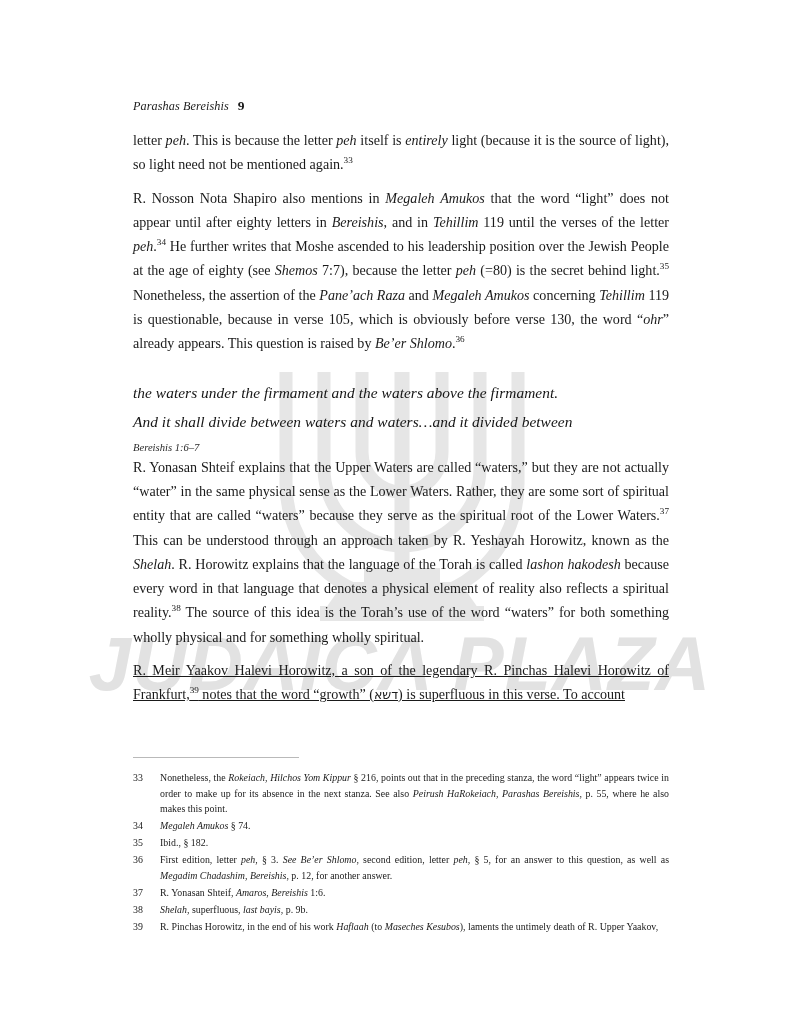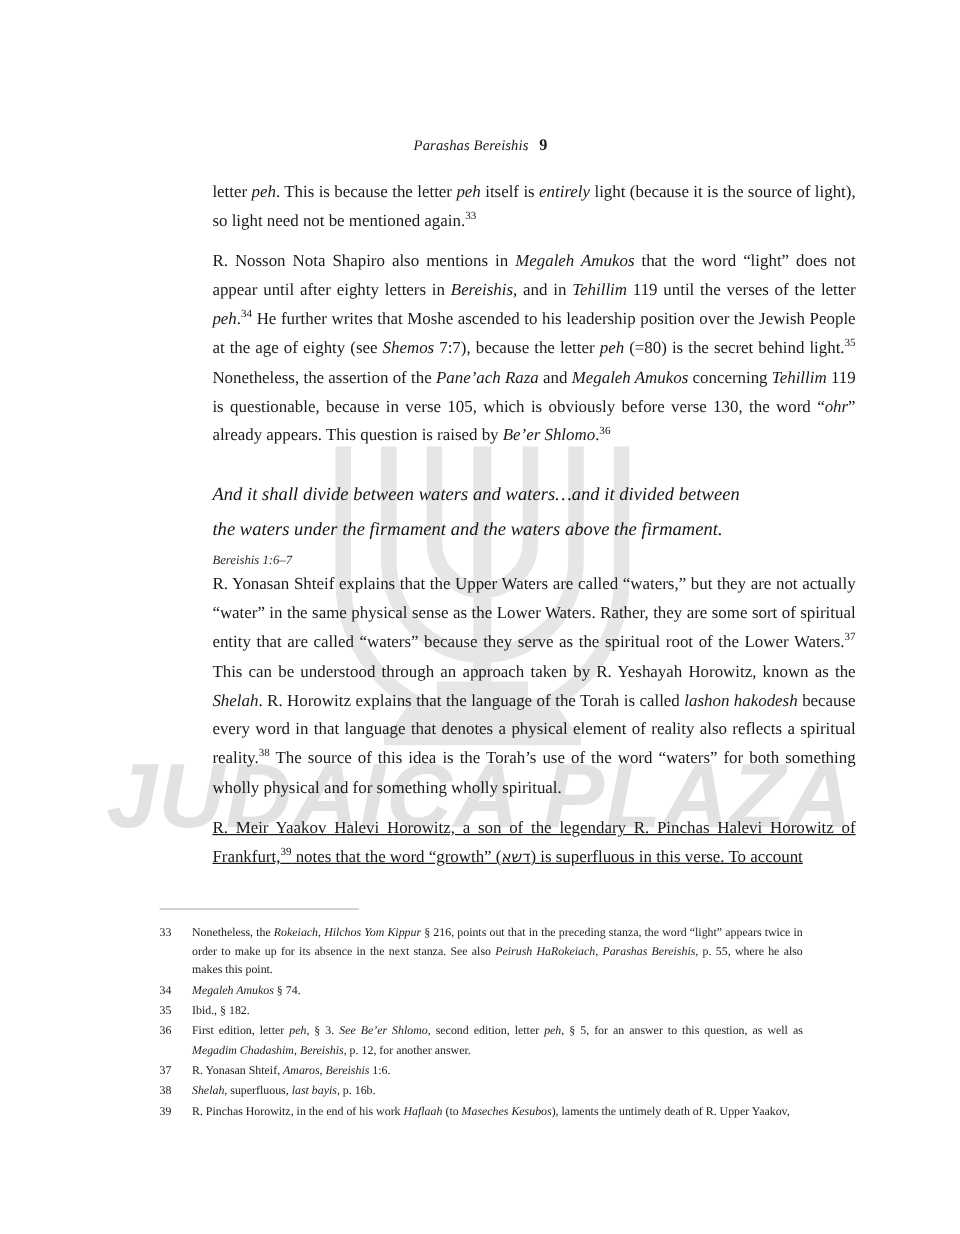--- a/index.html
+++ b/index.html
@@ -57,41 +57,40 @@
 
   
   .content {
     position: relative;
     z-index: 2;
   }
 
   .running-head {
     position: absolute;
     left: 133px;
-    top: 113px;
+    top: 98px;
     width: 535px;
-    text-align: center;
+    text-align: left;
     font-style: italic;
     font-size: 12.2px;
     letter-spacing: 0.1px;
     color: #1a1a1a;
   }
   .running-head .folio {
     font-style: normal;
     font-weight: bold;
     font-size: 13.5px;
     margin-left: 9px;
   }
 
   .body-col {
     position: absolute;
     left: 133px;
-    top: 148px;
+    top: 128px;
     width: 536px;
-    margin-left: 44px;
   }
 
   p.body {
     margin: 0 0 9px 0;
     font-size: 14.1px;
     line-height: 24.3px;
     text-align: justify;
     text-justify: inter-word;
     letter-spacing: -0.01px;
   }
@@ -201,22 +200,22 @@
       <span>Parashas Bereishis</span><span class="folio">9</span>
     </div>
 
     <div class="body-col">
 
       <p class="body"><span>letter </span><i>peh</i><span>. This is because the letter </span><i>peh</i><span> itself is </span><i>entirely</i><span> light (because it is the source of light), so light need not be mentioned again.</span><sup class="fn">33</sup></p>
 
       <p class="body"><span>R. Nosson Nota Shapiro also mentions in </span><i>Megaleh Amukos</i><span> that the word “light” does not appear until after eighty letters in </span><i>Bereishis</i><span>, and in </span><i>Tehillim</i><span> 119 until the verses of the letter </span><i>peh</i><span>.</span><sup class="fn">34</sup><span> He further writes that Moshe ascended to his leadership position over the Jewish People at the age of eighty (see </span><i>Shemos</i><span> 7:7), because the letter </span><i>peh</i><span> (=80) is the secret behind light.</span><sup class="fn">35</sup><span> Nonetheless, the assertion of the </span><i>Pane’ach Raza</i><span> and </span><i>Megaleh Amukos</i><span> concerning </span><i>Tehillim</i><span> 119 is questionable, because in verse 105, which is obviously before verse 130, the word “</span><i>ohr</i><span>” already appears. This question is raised by </span><i>Be’er Shlomo</i><span>.</span><sup class="fn">36</sup></p>
 
       <div class="verse-block">
+        <p class="verse">the waters under the firmament and the waters above the firmament.</p>
         <p class="verse">And it shall divide between waters and waters…and it divided between</p>
-        <p class="verse">the waters under the firmament and the waters above the firmament.</p>
         <p class="verse-ref">Bereishis 1:6–7</p>
       </div>
 
       <p class="body after-verse"><span>R. Yonasan Shteif explains that the Upper Waters are called “waters,” but they are not actually “water” in the same physical sense as the Lower Waters. Rather, they are some sort of spiritual entity that are called “waters” because they serve as the spiritual root of the Lower Waters.</span><sup class="fn">37</sup><span> This can be understood through an approach taken by R. Yeshayah Horowitz, known as the </span><i>Shelah</i><span>. R. Horowitz explains that the language of the Torah is called </span><i>lashon hakodesh</i><span> because every word in that language that denotes a physical element of reality also reflects a spiritual reality.</span><sup class="fn">38</sup><span> The source of this idea is the Torah’s use of the word “waters” for both something wholly physical and for something wholly spiritual.</span></p>
 
 
       <p class="body after-verse tight"><span>R. Meir Yaakov Halevi Horowitz, a son of the legendary R. Pinchas Halevi Horowitz of Frankfurt,</span><sup class="fn">39</sup><span> notes that the word “growth” (</span><span class="heb">דשא</span><span>) is superfluous in this verse. To account</span></p>
 
     </div>
 
@@ -238,21 +237,21 @@
           <div class="fn-row">
             <div class="fn-num">36</div>
             <div class="fn-text"><span>First edition, letter </span><i>peh</i><span>, § 3. </span><i>See Be’er Shlomo</i><span>, second edition, letter </span><i>peh</i><span>, § 5, for an answer to this question, as well as </span><i>Megadim Chadashim</i><span>, </span><i>Bereishis</i><span>, p. 12, for another answer.</span></div>
           </div>
           <div class="fn-row">
             <div class="fn-num">37</div>
             <div class="fn-text"><span>R. Yonasan Shteif, </span><i>Amaros</i><span>, </span><i>Bereishis</i><span> 1:6.</span></div>
           </div>
           <div class="fn-row">
             <div class="fn-num">38</div>
-            <div class="fn-text"><i>Shelah</i><span>, superfluous, </span><i>last bayis</i><span>, p. 16b.</span></div>
+            <div class="fn-text"><i>Shelah</i><span>, superfluous, </span><i>last bayis</i><span>, p. 9b.</span></div>
           </div>
           <div class="fn-row">
             <div class="fn-num">39</div>
             <div class="fn-text"><span>R. Pinchas Horowitz, in the end of his work </span><i>Haflaah</i><span> (to </span><i>Maseches Kesubos</i><span>), laments the untimely death of R. Upper Yaakov,</span></div>
           </div>
         </div>
     </div>
 
   </div>
 </div>

